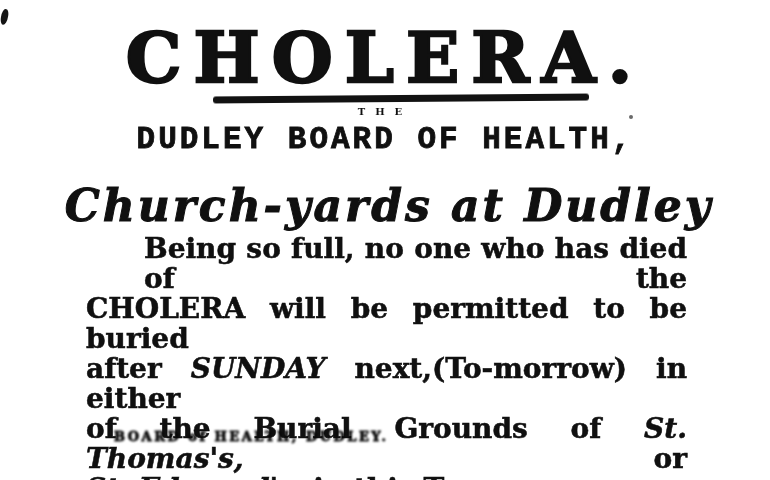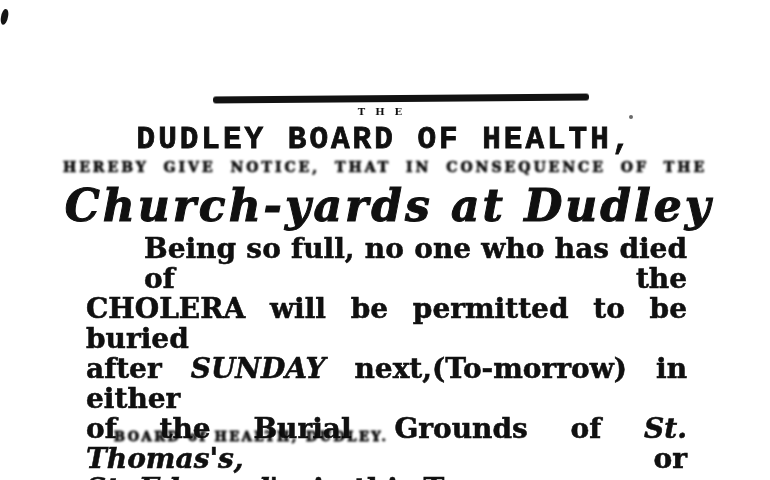--- a/index.html
+++ b/index.html
@@ -119,28 +119,28 @@
   }
 </style>
 </head>
 <body>
 
 <div class="poster">
 
   <div class="smudge"></div>
   <div class="speck"></div>
 
+  <h1 class="title">CHOLERA.</h1>
 
   <div class="rule"></div>
 
   <div class="the">THE</div>
 
   <div class="board">DUDLEY BOARD OF HEALTH,</div>
 
-  <div class="notice">HEREBY GIVE NOTICE, THAT IN CONSEQUENCE OF THE</div>
 
   <div class="churchyards">Church-yards at Dudley</div>
 
   <div class="bodytext" id="main-paragraph">
       <div class="pline just ind"><span class="roman">Being so full, no one who has died of the</span></div>
       <div class="pline just"><span class="roman">CHOLERA will be permitted to be buried</span></div>
       <div class="pline just"><span class="roman">after </span><span class="italic">SUNDAY</span><span class="roman"> next,(To-morrow) in either</span></div>
       <div class="pline just"><span class="roman">of the Burial Grounds of </span><span class="italic">St. Thomas's,</span><span class="roman"> or</span></div>
       <div class="pline"><span class="italic">St. Edmund's,</span><span class="roman"> in this Town.</span></div>
     </div>

